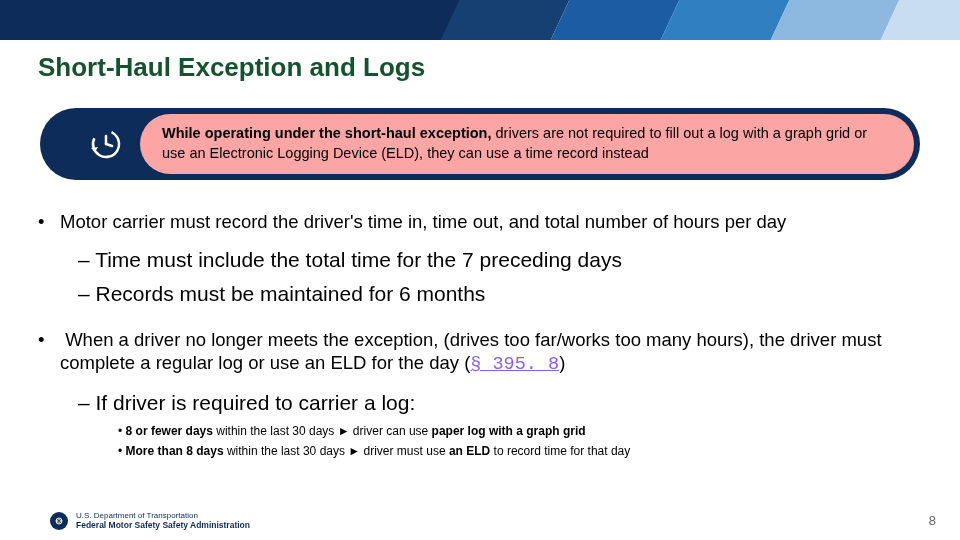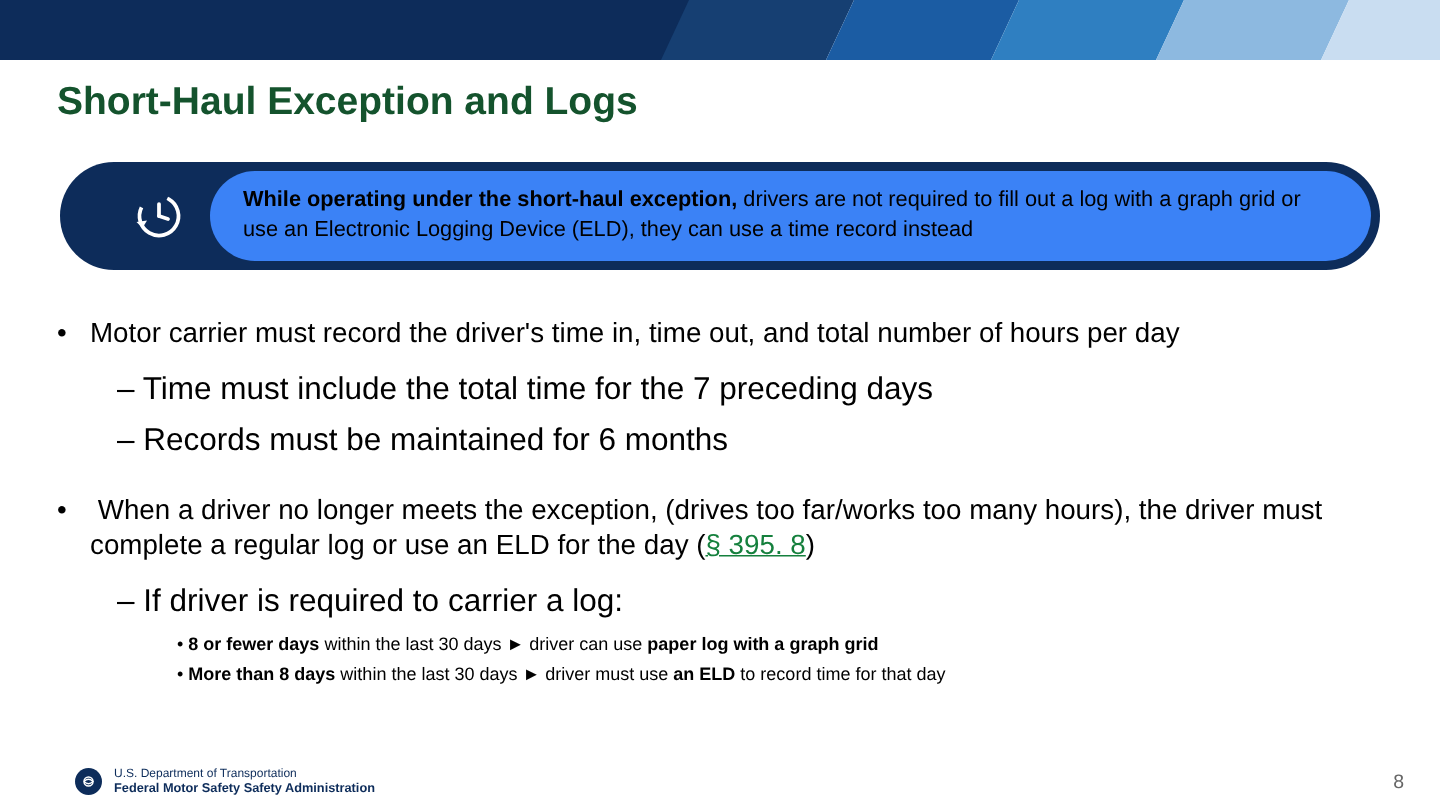--- a/index.html
+++ b/index.html
@@ -13,35 +13,35 @@
   .c1 { left: 450px; background: #163f72; }
   .c2 { left: 560px; background: #1b5ca3; }
   .c3 { left: 670px; background: #2f7fc1; }
   .c4 { left: 780px; background: #8db9e0; }
   .c5 { left: 890px; background: #c9ddf1; width: 150px; }
 
   .title { position: absolute; top: 52px; left: 38px; font-size: 26px; font-weight: 700; color: #14532d; }
 
   
   .callout { position: absolute; top: 108px; left: 40px; width: 880px; height: 72px; background: #0d2c5a; border-radius: 36px; display: flex; align-items: center; }
-  .callout .panel { position: absolute; left: 100px; top: 6px; width: 774px; height: 60px; background: #3b82f6; border-radius: 30px; padding: 10px 22px 10px 22px; display: flex; align-items: center; }
+  .callout .panel { position: absolute; left: 100px; top: 6px; width: 774px; height: 60px; background: #fca5a5; border-radius: 30px; padding: 10px 22px 10px 22px; display: flex; align-items: center; }
   .callout .panel p { font-size: 14.5px; line-height: 1.35; color: #000; }
   .callout .panel p b { font-weight: 700; }
   .callout .icon { position: absolute; left: 48px; top: 18px; width: 36px; height: 36px; }
   .callout .icon svg { width: 36px; height: 36px; }
 
   
   .body { position: absolute; top: 210px; left: 38px; width: 884px; color: #000; }
   .b1 { font-size: 18.5px; line-height: 1.25; margin-bottom: 12px; padding-left: 22px; text-indent: -22px; }
   .b1::before { content: "\2022"; display: inline-block; width: 22px; text-indent: 0; }
   .b2 { font-size: 21px; line-height: 1.4; margin-bottom: 4px; padding-left: 60px; text-indent: -20px; }
   .b2::before { content: "\2013   "; }
   .b3 { font-size: 12px; line-height: 1.5; margin-bottom: 2px; padding-left: 98px; text-indent: -18px; }
   .b3::before { content: "\2022   "; }
-  .link { color: #15803d; text-decoration: underline; }
+  .link { color: #8b5cf6; text-decoration: underline; font-family: Liberation Mono, monospace; }
 
   
   .footer { position: absolute; bottom: 10px; left: 50px; display: flex; align-items: flex-end; gap: 8px; }
   .dot { width: 18px; height: 18px; border-radius: 50%; background: #0d2c5a; display: flex; align-items: center; justify-content: center; }
   .dot svg { width: 10px; height: 10px; }
   .agency { font-size: 8px; line-height: 1.1; color: #0d2c5a; }
   .agency .l2 { font-weight: 700; font-size: 8.5px; }
   .pagenum { position: absolute; bottom: 12px; right: 24px; font-size: 13px; color: #666; }
 
   .spacer { height: 16px; }

